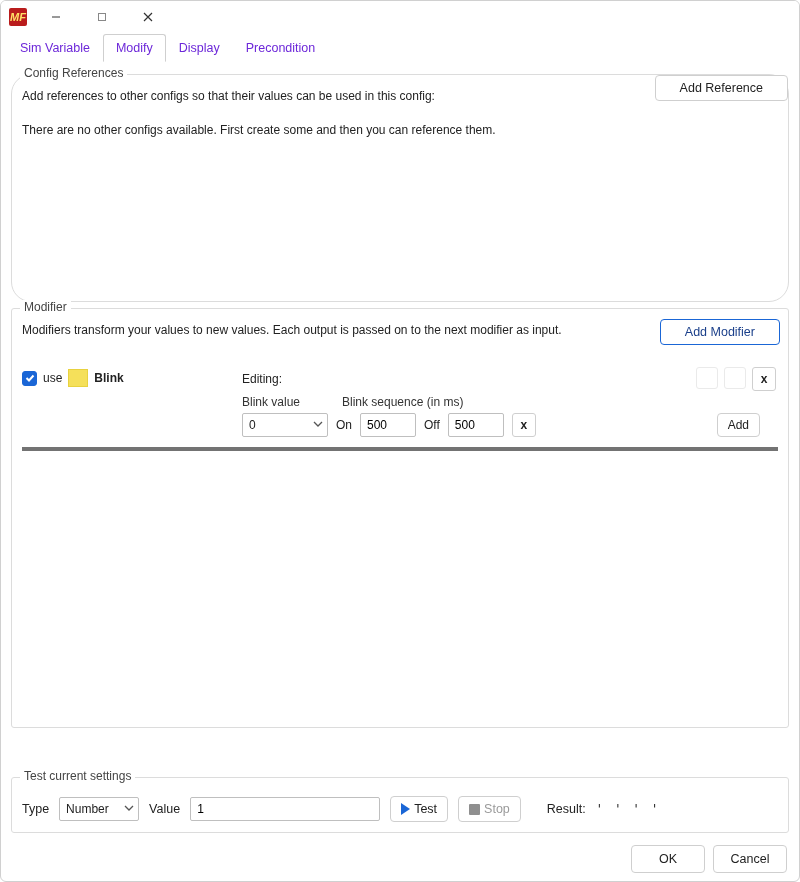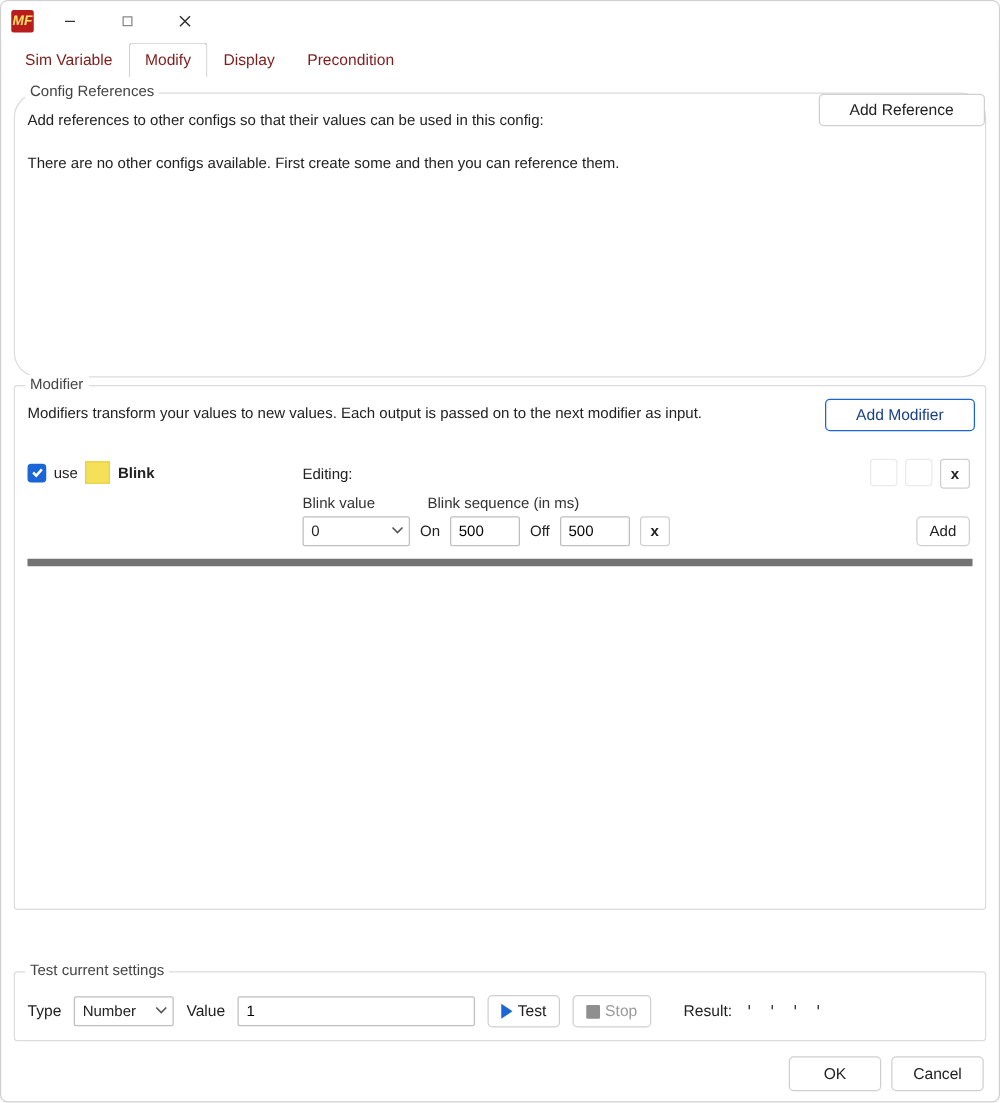--- a/index.html
+++ b/index.html
@@ -52,21 +52,21 @@
   .titlebar .winbtn svg { width: 10px; height: 10px; stroke: #333; stroke-width: 1; fill: none; }
   .titlebar .winbtn.close svg { stroke-width: 1.2; }
   
   .tabs {
     display: flex;
     padding: 0 6px;
     border-bottom: 1px solid #ffffff;
   }
   .tab {
     padding: 6px 12px 6px 12px;
-    color: #7f1d1d;
+    color: #6d28d9;
     border: 1px solid transparent;
     border-bottom: none;
     position: relative;
     top: 1px;
     font-size: 12.5px;
   }
   .tab.active {
     background: #ffffff;
     border: 1px solid #cfcfcf;
     border-bottom: 1px solid #ffffff;
@@ -129,21 +129,21 @@
   .mod-desc { margin: 0 0 8px 0; }
   .add-mod-btn {
     position: absolute;
     top: 10px;
     right: 8px;
   }
   .mod-row {
     display: flex;
     align-items: flex-start;
     padding: 4px 0 10px 0;
-    border-bottom: 6px solid #737373;
+    border-bottom: 4px solid #737373;
   }
   .mod-head {
     display: flex;
     align-items: center;
     gap: 6px;
     width: 220px;
     margin-top: 2px;
   }
   .checkbox {
     width: 15px; height: 15px;
@@ -215,21 +215,21 @@
     display: flex;
     align-items: center;
     justify-content: space-between;
     padding-right: 4px;
   }
   .select .chev svg { width: 10px; height: 10px; }
   .textin { width: 56px; }
   .onoff-lbl { font-size: 12px; }
   .add-seq-btn {
     margin-left: auto;
-    margin-right: 2px;
+    margin-right: 18px;
   }
   
   .test-group {
     position: absolute;
     left: 10px; right: 10px;
     bottom: 48px;
   }
   .test-row {
     display: flex;
     align-items: center;

